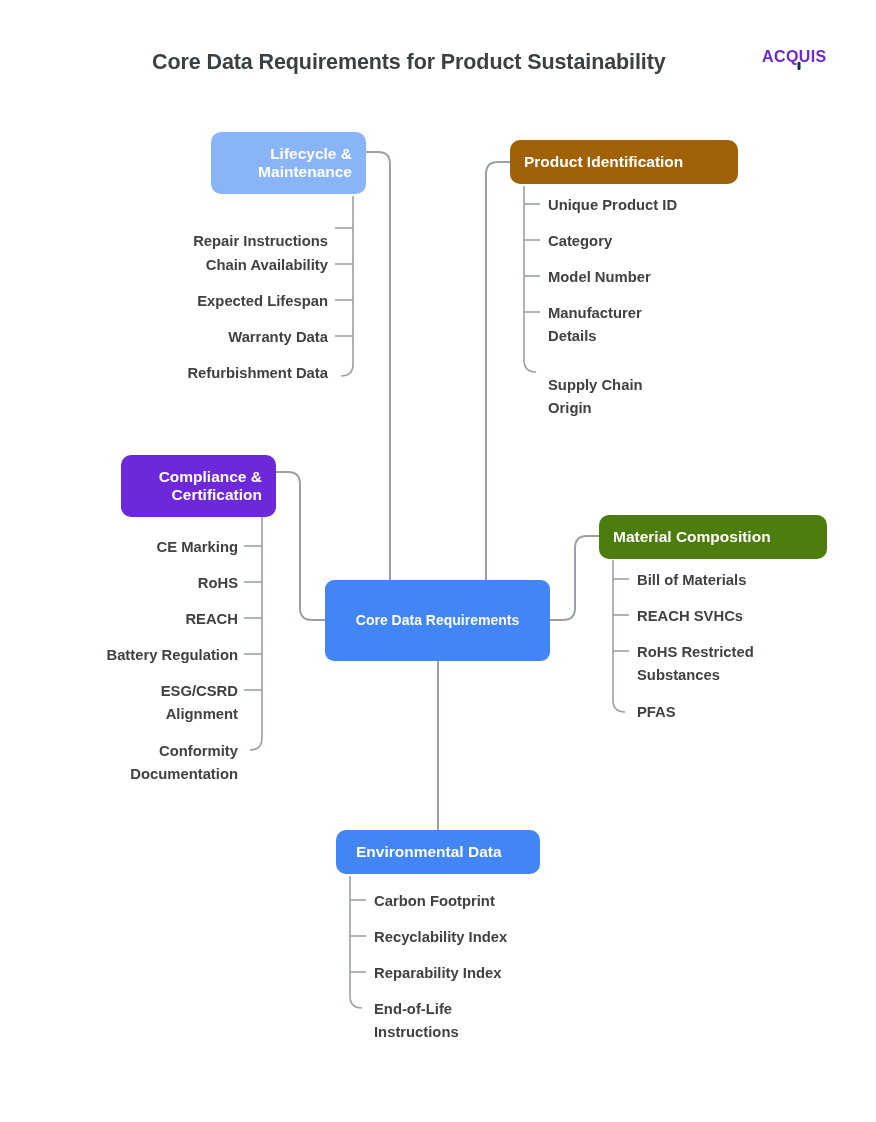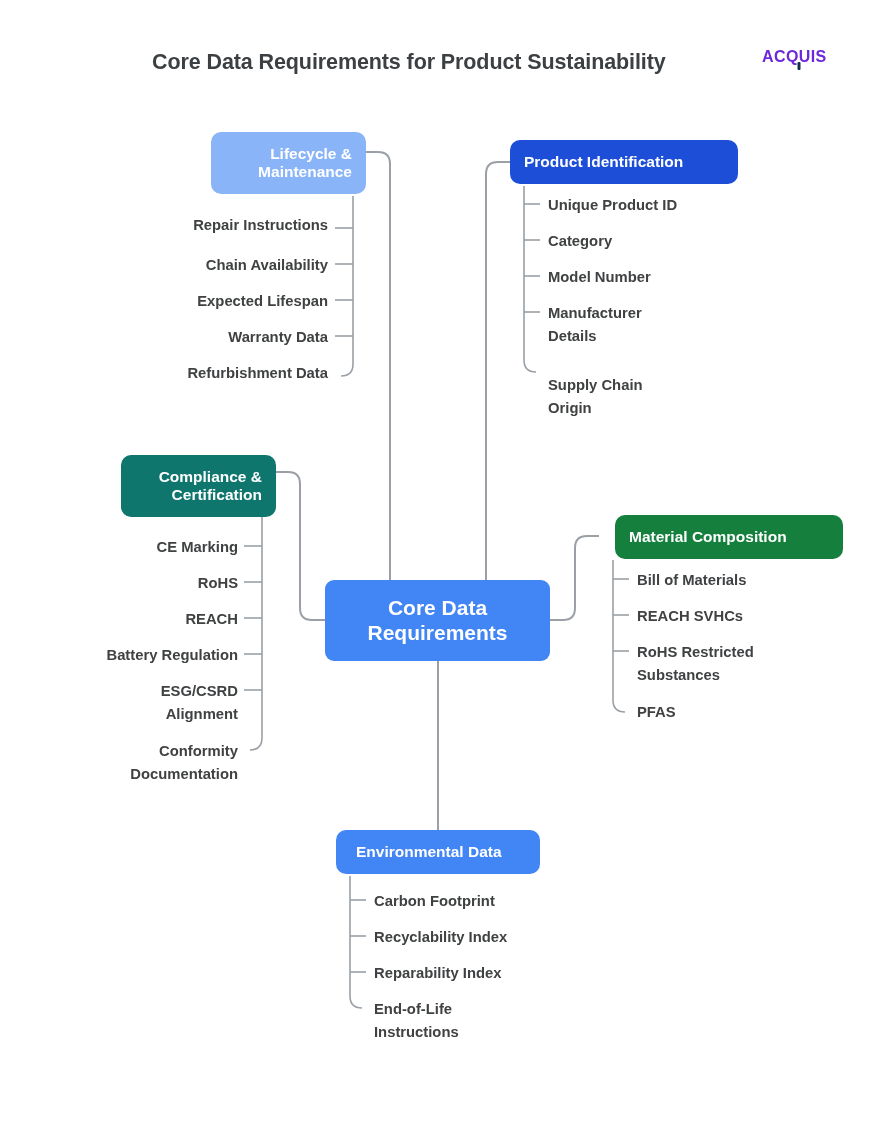--- a/index.html
+++ b/index.html
@@ -81,21 +81,21 @@
     color: #ffffff;
     font-weight: bold;
     display: flex;
     align-items: center;
     padding: 7px 14px;
     line-height: 1.18;
   }
   .node.center {
     justify-content: center;
     text-align: center;
-    font-size: 21px;
+    font-size: 14px;
     border-radius: 9px;
   }
   .node.branch {
     font-size: 15.5px;
   }
   .node.align-right { justify-content: flex-end; text-align: right; }
   .node.align-left  { justify-content: flex-start; text-align: left; }
 
   
   .leaf {
@@ -159,44 +159,44 @@
   <path d="M 350,876 L 350,996 Q 350,1008 362,1008"></path>
   <line x1="350" y1="900" x2="366" y2="900"></line>
   <line x1="350" y1="936" x2="366" y2="936"></line>
   <line x1="350" y1="972" x2="366" y2="972"></line>
 </svg>
 
 <div class="node center" style="left:325px; top:580px; width:225px; height:81px; background:#4285f4;">Core Data Requirements</div>
 
 <div class="node branch align-right" style="left:211px; top:132px; width:155px; height:62px; background:#8ab4f8;">Lifecycle &amp; Maintenance</div>
 
-<div class="leaf right-aligned" style="left:100px; top:214px; width:228px;">Repair Instructions</div>
+<div class="leaf right-aligned" style="left:100px; top:230px; width:228px;">Repair Instructions</div>
 <div class="leaf right-aligned" style="left:100px; top:254px; width:228px;">Chain Availability</div>
 <div class="leaf right-aligned" style="left:100px; top:290px; width:228px;">Expected Lifespan</div>
 <div class="leaf right-aligned" style="left:100px; top:326px; width:228px;">Warranty Data</div>
 <div class="leaf right-aligned" style="left:100px; top:362px; width:228px;">Refurbishment Data</div>
 
-<div class="node branch align-left" style="left:510px; top:140px; width:228px; height:44px; background:#1d4ed8;">Product Identification</div>
+<div class="node branch align-left" style="left:510px; top:140px; width:228px; height:44px; background:#a16207;">Product Identification</div>
 
 <div class="leaf left-aligned" style="left:548px; top:194px; width:210px;">Unique Product ID</div>
 <div class="leaf left-aligned" style="left:548px; top:230px; width:210px;">Category</div>
 <div class="leaf left-aligned" style="left:548px; top:266px; width:210px;">Model Number</div>
 <div class="leaf left-aligned" style="left:548px; top:302px; width:140px;">Manufacturer Details</div>
 <div class="leaf left-aligned" style="left:548px; top:362px; width:130px;margin-top:12px;">Supply Chain Origin</div>
 
-<div class="node branch align-right" style="left:121px; top:455px; width:155px; height:62px; background:#0f766e;padding-left:15px;">Compliance &amp; Certification</div>
+<div class="node branch align-right" style="left:121px; top:455px; width:155px; height:62px; background:#6d28d9;padding-left:15px;">Compliance &amp; Certification</div>
 
 <div class="leaf right-aligned" style="left:40px; top:536px; width:198px;text-align:right;">CE Marking</div>
 <div class="leaf right-aligned" style="left:40px; top:572px; width:198px;">RoHS</div>
 <div class="leaf right-aligned" style="left:40px; top:608px; width:198px;">REACH</div>
 <div class="leaf right-aligned" style="left:40px; top:644px; width:198px;">Battery Regulation</div>
 <div class="leaf right-aligned" style="left:90px; top:680px; width:148px;">ESG/CSRD Alignment</div>
 <div class="leaf right-aligned" style="left:70px; top:740px; width:168px;">Conformity Documentation</div>
 
-<div class="node branch align-left" style="left:599px; top:515px; width:228px; height:44px; background:#15803d;margin-left:16px;">Material Composition</div>
+<div class="node branch align-left" style="left:599px; top:515px; width:228px; height:44px; background:#4d7c0f;">Material Composition</div>
 
 <div class="leaf left-aligned" style="left:637px; top:569px; width:200px;">Bill of Materials</div>
 <div class="leaf left-aligned" style="left:637px; top:605px; width:200px;">REACH SVHCs</div>
 <div class="leaf left-aligned" style="left:637px; top:641px; width:162px;">RoHS Restricted Substances</div>
 <div class="leaf left-aligned" style="left:637px; top:701px; width:200px;">PFAS</div>
 
 <div class="node branch align-left" style="left:336px; top:830px; width:204px; height:44px; background:#4285f4;padding-left:20px;">Environmental Data</div>
 
 <div class="leaf left-aligned" style="left:374px; top:890px; width:220px;">Carbon Footprint</div>
 <div class="leaf left-aligned" style="left:374px; top:926px; width:220px;">Recyclability Index</div>

